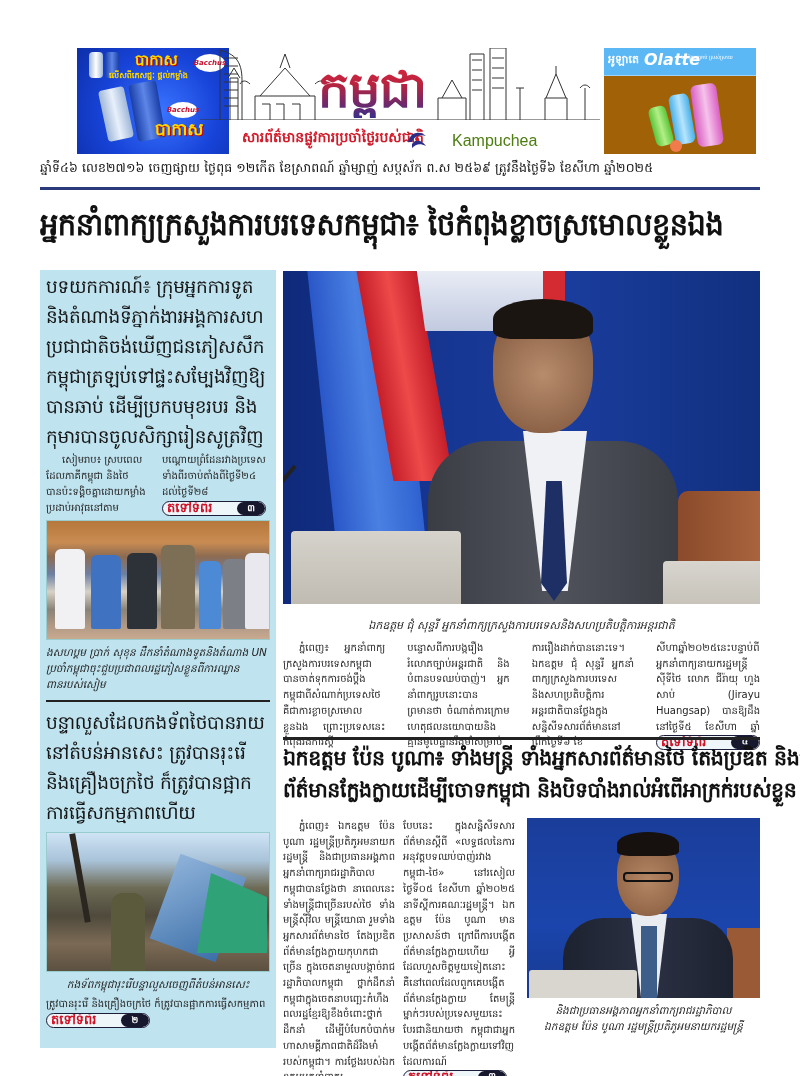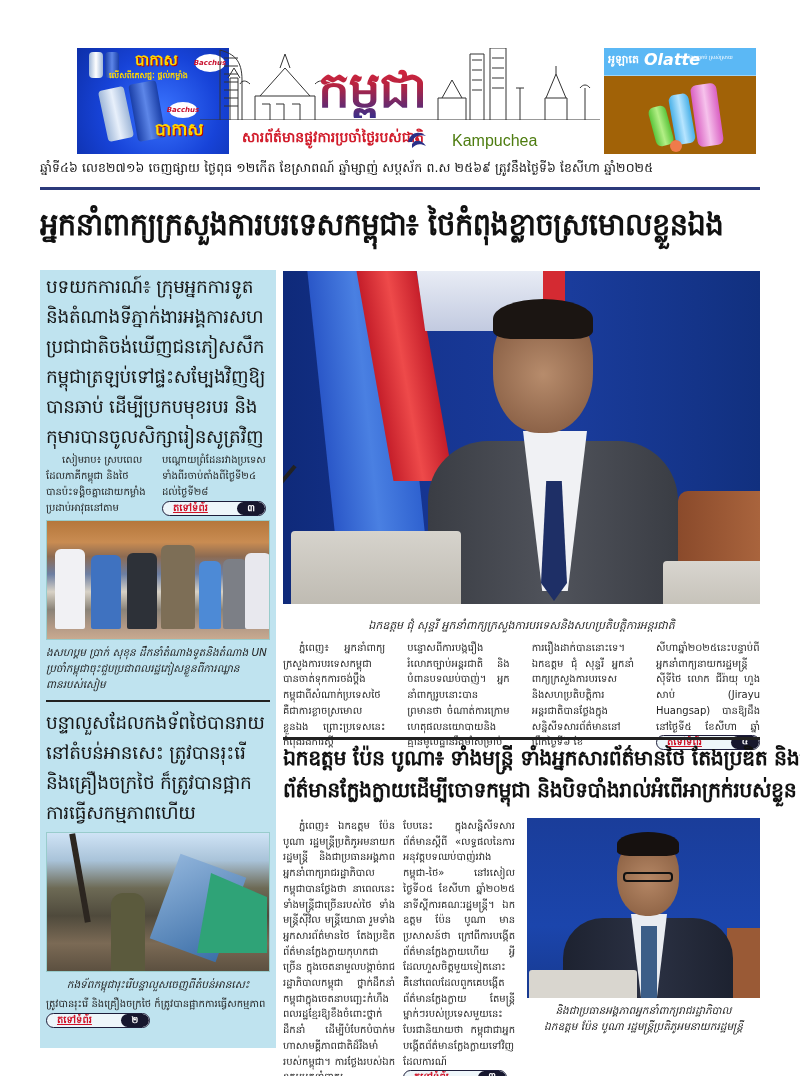--- a/index.html
+++ b/index.html
@@ -46,21 +46,21 @@
 
   
   .banner { position: absolute; left: 40px; top: 202px; width: 720px; font-size: 31px; font-weight: bold; color: #111; white-space: nowrap; letter-spacing: -0.5px; line-height: 44px; transform: scaleX(0.93); transform-origin: left; }
 
   
   .sidebar { position: absolute; left: 40px; top: 270px; width: 236px; height: 778px; background: #bfe3ef; }
   .sb-head { font-size: 18.5px; font-weight: normal; line-height: 30px; padding: 2px 6px 0 6px; letter-spacing: -0.3px; color: #151515; }
   .sb-cols { display: flex; gap: 8px; padding: 0 6px; font-size: 10px; line-height: 16px; color: #222; }
   .sb-cols > div { flex: 1; }
   .continue { display: inline-flex; align-items: center; justify-content: space-between; width: 104px; height: 15px; border: 1px solid #1d1d3a; border-radius: 8px; background: #eef6fa; overflow: hidden; vertical-align: middle; }
-  .continue .lbl { font-size: 10px; color: #d01227; font-weight: bold; padding-left: 10px; text-decoration: underline; }
+  .continue .lbl { font-size: 13px; color: #d01227; font-weight: bold; padding-left: 4px; }
   .continue .num { background: #17172e; color: #fff; font-size: 9px; font-weight: bold; width: 28px; height: 100%; display: flex; align-items: center; justify-content: center; border-radius: 8px; }
 
   .photo { position: relative; overflow: hidden; border: 1px solid #9cc; }
   .photo-crowd { margin: 4px 6px 0 6px; width: 224px; height: 120px;
     background: linear-gradient(180deg, #b5773b 0%, #c98c52 18%, #8d6b52 30%, #6d7fa3 45%, #d8d2c6 60%, #8a8378 75%, #b49a86 90%, #c8aa90 100%); }
   .person { position: absolute; bottom: 10px; border-radius: 6px 6px 2px 2px; }
   .cap { font-size: 10.5px; font-style: italic; line-height: 16px; padding: 4px 6px 0 6px; color: #222; }
   .sb-divider { height: 2px; background: #222; margin: 8px 6px 4px 6px; }
   .photo-fire { margin: 4px 6px 0 6px; width: 224px; height: 140px;
     background: linear-gradient(180deg, #cfe3f5 0%, #a9c3d9 20%, #6d6a55 40%, #4f4a3c 60%, #7b6a55 80%, #5c5040 100%); }

